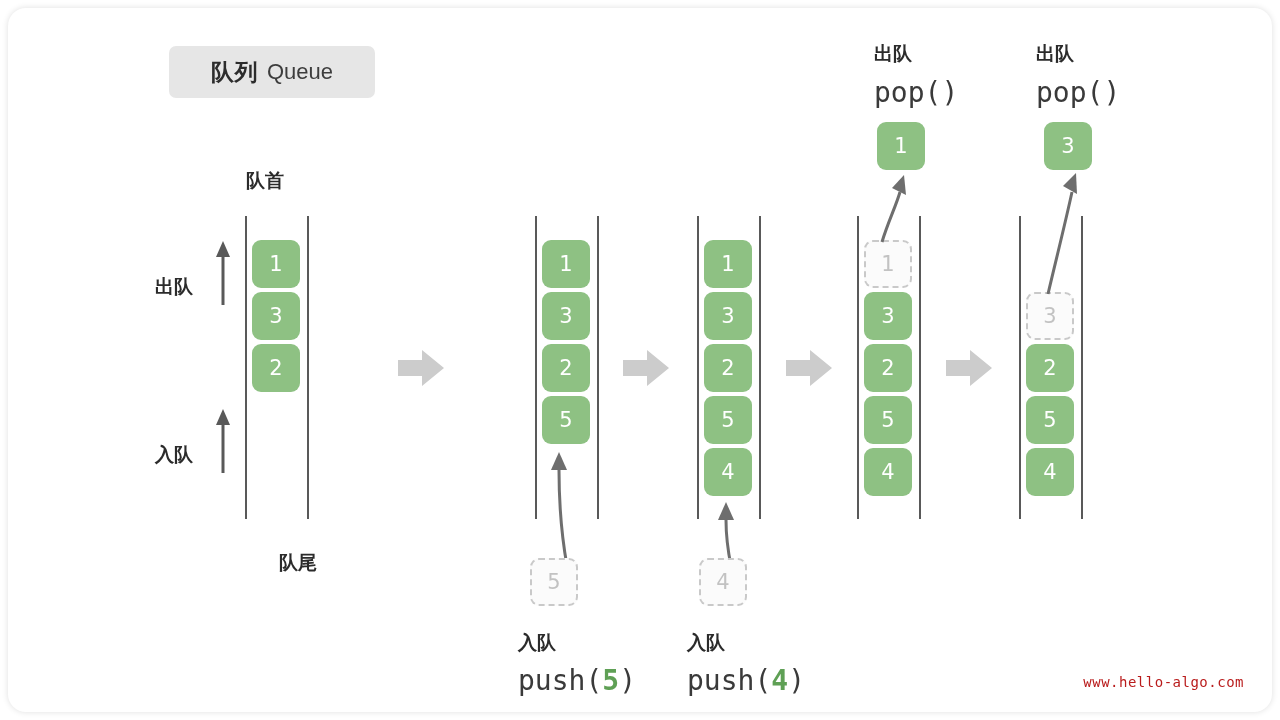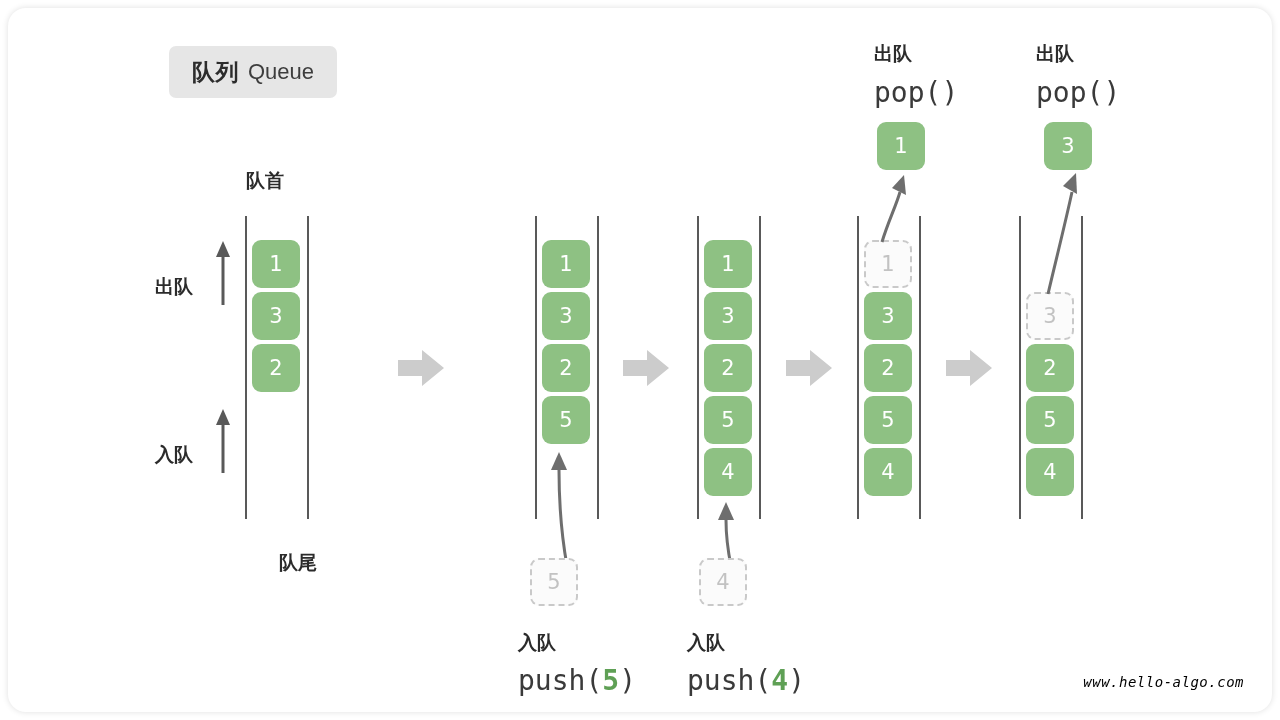--- a/index.html
+++ b/index.html
@@ -23,21 +23,21 @@
     border-radius: 18px;
     box-shadow: 0 0 6px rgba(0,0,0,0.13);
     overflow: hidden;
   }
   .abs { position: absolute; }
 
   
   #title-badge {
     left: 161px;
     top: 38px;
-    width: 168px;
+    width: 206px;
     height: 52px;
     background: #e6e6e6;
     border-radius: 7px;
     display: flex;
     align-items: center;
     justify-content: center;
     gap: 9px;
   }
   #title-badge .cn {
     font-size: 23px;
@@ -96,23 +96,22 @@
   .up-arrow { width: 16px; }
   .step-arrow { width: 46px; height: 40px; }
   .curve-arrow { pointer-events: none; }
 
   
   #watermark {
     right: 28px;
     bottom: 22px;
     font-family: "DejaVu Sans Mono", "Liberation Mono", monospace;
     font-size: 14px;
-    color: #000000;
+    color: #b91c1c;
     letter-spacing: 0.5px;
-    font-style: italic;
   }
 </style>
 </head>
 <body>
 
 <div id="card">
 
   <div class="abs" id="title-badge">
     <span class="cn">队列</span>
     <span class="en">Queue</span>

